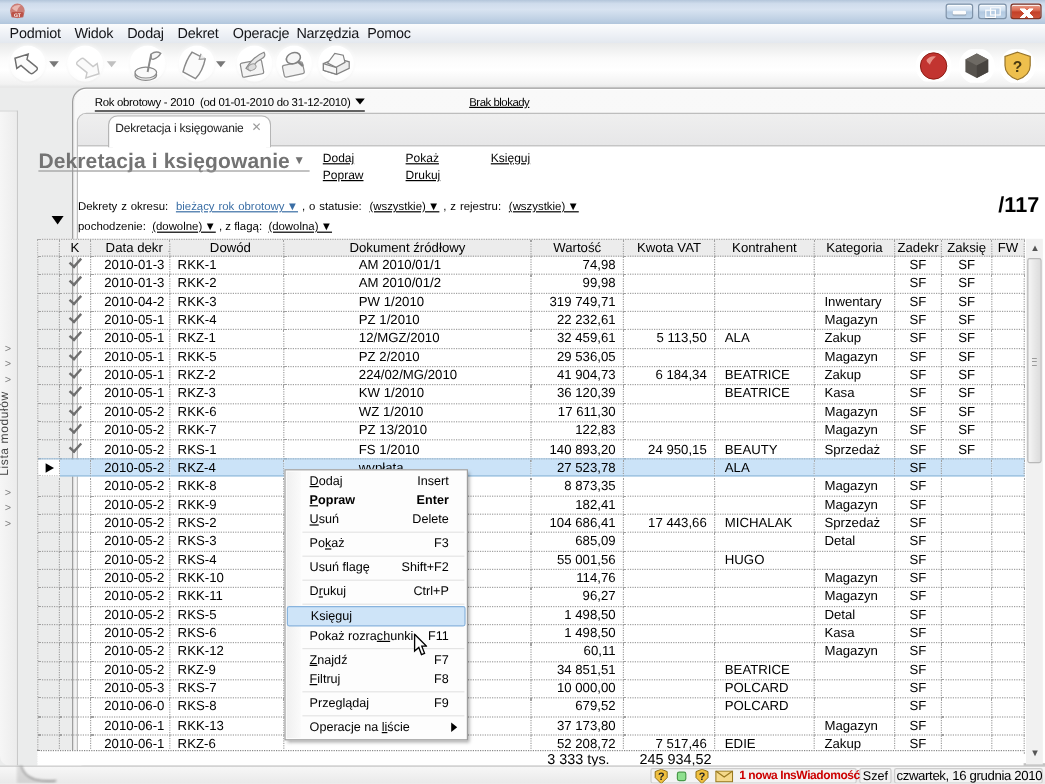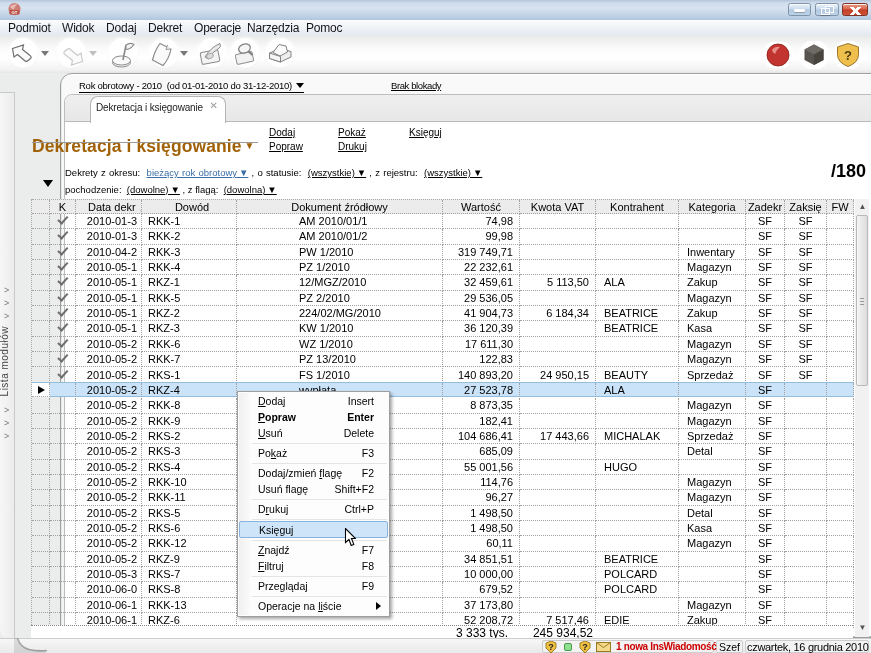--- a/index.html
+++ b/index.html
@@ -52,21 +52,21 @@
 #panelB { position:absolute; left:3px; top:20px; width:848px; height:543px; border-radius:8px;
  background:#fff; border:1px solid #bdbdbd; overflow:hidden; }
 #tabstrip { position:absolute; left:0; top:0; width:100%; height:27px;
  background:linear-gradient(180deg,#efefef,#e7e7e8); border-bottom:1px solid #b9b9b9; }
 #tab1 { position:absolute; left:25px; top:1px; width:136px; height:27px; font-size:10px; background:#fff;
  border:1px solid #b5b5b5; border-bottom:none; border-radius:8px 8px 0 0; color:#222; }
 #tab1 span.t { position:absolute; left:5px; top:5px; letter-spacing:-0.15px; }
 #tab1 span.x { position:absolute; right:7px; top:3px; color:#999; font-size:10px; }
 
 
-#bigtitle { left:32px; top:124px; font-size:17.5px; font-weight:bold; color:#a16207; letter-spacing:0.1px;margin-top:12px; }
+#bigtitle { left:32px; top:124px; font-size:17.5px; font-weight:bold; color:#737373; letter-spacing:0.1px; }
 #bigtitle .dd { font-size:10px; vertical-align:3px; }
 #titleline { left:32px; top:142px; width:226px; height:1px; background:#9a9a9a; }
 .hlnk { position:absolute; font-size:10px; color:#000; text-decoration:underline; }
 
 
 .ftxt { position:absolute; font-size:9.5px; color:#000; white-space:nowrap; }
 .flnk { text-decoration:underline; }
 .fblue { color:#3a6ea5; text-decoration:underline; }
 .tri { display:inline-block; width:0; height:0; border-left:5px solid transparent; border-right:5px solid transparent; border-top:6px solid #000; }
 #ftri { left:43px; top:180px; position:absolute; width:0; height:0; border-left:5px solid transparent; border-right:5px solid transparent; border-top:7px solid #000; }
@@ -239,21 +239,21 @@
 <div id="bigtitle" class="abs">Dekretacja i księgowanie<span class="dd"> ▼</span></div>
 <div id="titleline" class="abs"></div>
 <span class="hlnk" style="left:269px;top:127px">Dodaj</span>
 <span class="hlnk" style="left:269px;top:141px">Popraw</span>
 <span class="hlnk" style="left:338px;top:127px">Pokaż</span>
 <span class="hlnk" style="left:338px;top:141px">Drukuj</span>
 <span class="hlnk" style="left:409px;top:127px">Księguj</span>
 <div id="ftri" class="abs"></div>
 <span class="ftxt" style="left:65px;top:167px;word-spacing:0.6px">Dekrety z okresu:&nbsp; <span class="fblue">bieżący rok obrotowy ▼</span> , o statusie:&nbsp; <span class="flnk">(wszystkie) ▼</span> , z rejestru:&nbsp; <span class="flnk">(wszystkie) ▼</span></span>
 <span class="ftxt" style="left:65px;top:184px">pochodzenie:&nbsp; <span class="flnk">(dowolne) ▼</span> , z flagą:&nbsp; <span class="flnk">(dowolna) ▼</span></span>
-<div id="cnt117" class="abs">/180</div>
+<div id="cnt117" class="abs">/117</div>
 <div id="tbl" class="abs">
 <div id="thead">
 <div class="td c0"></div>
       <div class="td c1">K</div>
       <div class="td c2">Data dekr<span style="display:inline-block;margin-left:4px;width:0;height:0;border-left:3.5px solid transparent;border-right:3.5px solid transparent;border-bottom:4px solid #9a9a9a"></span></div>
       <div class="td c3">Dowód</div>
       <div class="td c4">Dokument źródłowy</div>
       <div class="td c5" style="text-align:center;padding-right:0">Wartość</div>
       <div class="td c6" style="text-align:center;padding-right:0">Kwota VAT</div>
       <div class="td c7" style="padding-left:0">Kontrahent</div>
@@ -683,30 +683,30 @@
 <div class="mi"><span><u>D</u>odaj</span><span class="msc">Insert</span></div>
 <div class="mi mb"><span><u>P</u>opraw</span><span class="msc">Enter</span></div>
 <div class="mi"><span><u>U</u>suń</span><span class="msc">Delete</span></div>
 <div class="msep">
       <div></div>
     </div>
 <div class="mi"><span>Po<u>k</u>aż</span><span class="msc">F3</span></div>
 <div class="msep">
       <div></div>
     </div>
-<div class="mi"><span>Dodaj/zmień <u>f</u>lagę</span><span class="msc">F2</span></div>
 <div class="mi"><span>Usuń flagę</span><span class="msc">Shift+F2</span></div>
 <div class="msep">
       <div></div>
     </div>
 <div class="mi"><span>D<u>r</u>ukuj</span><span class="msc">Ctrl+P</span></div>
 <div class="msep">
       <div></div>
     </div>
 <div class="mi mhl"><span>Księguj</span></div>
+<div class="mi"><span>Pokaż rozra<u>ch</u>unki</span><span class="msc">F11</span></div>
 <div class="msep">
       <div></div>
     </div>
 <div class="mi"><span><u>Z</u>najdź</span><span class="msc">F7</span></div>
 <div class="mi"><span><u>F</u>iltruj</span><span class="msc">F8</span></div>
 <div class="msep">
       <div></div>
     </div>
 <div class="mi"><span>Przeglądaj</span><span class="msc">F9</span></div>
 <div class="msep">

